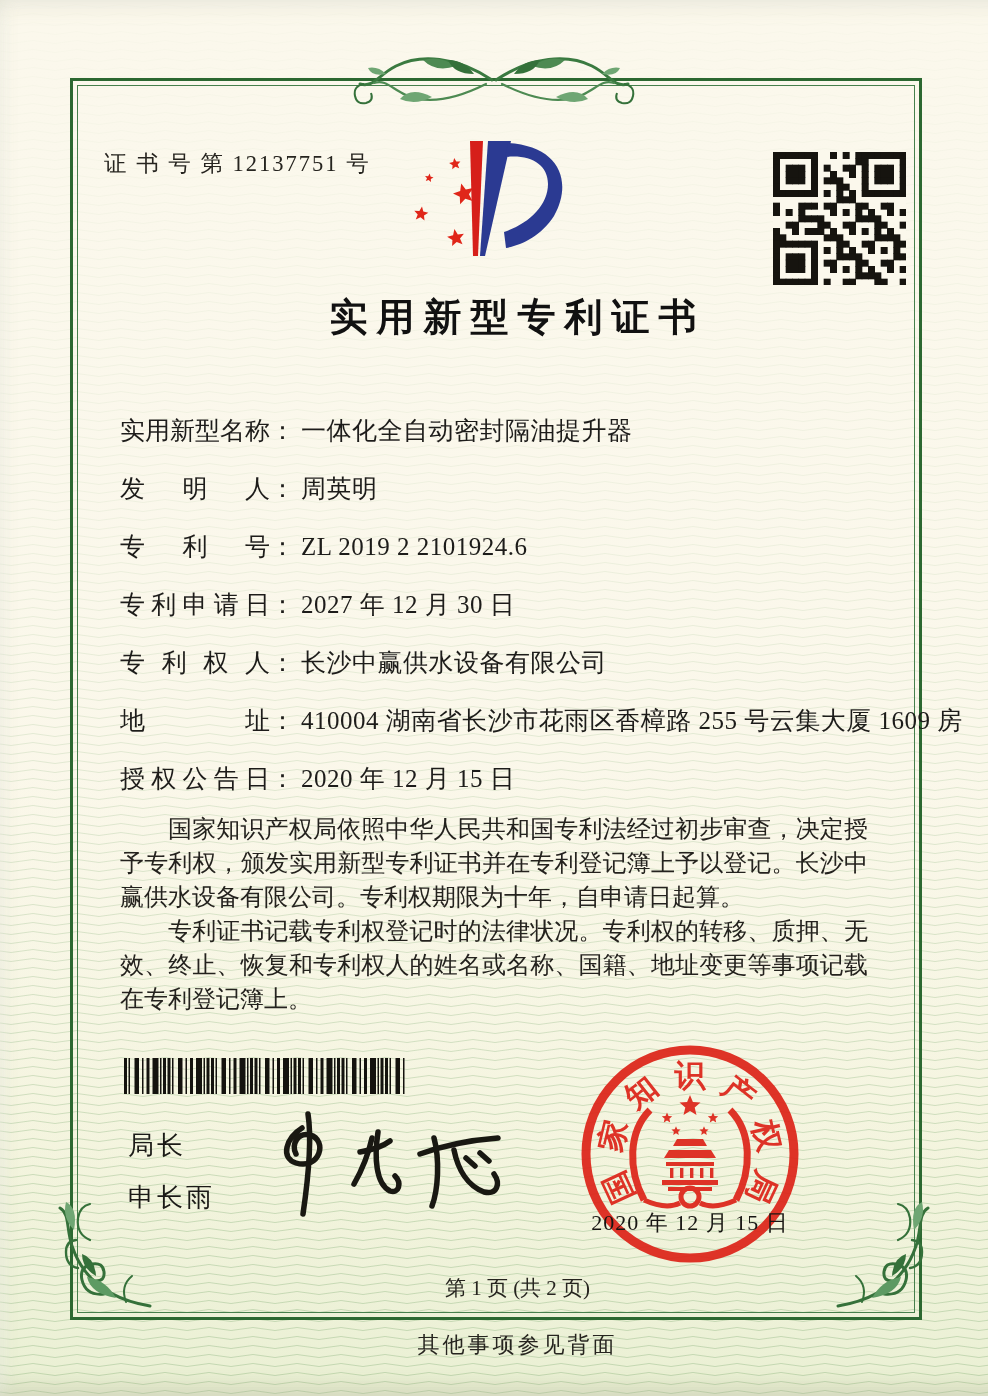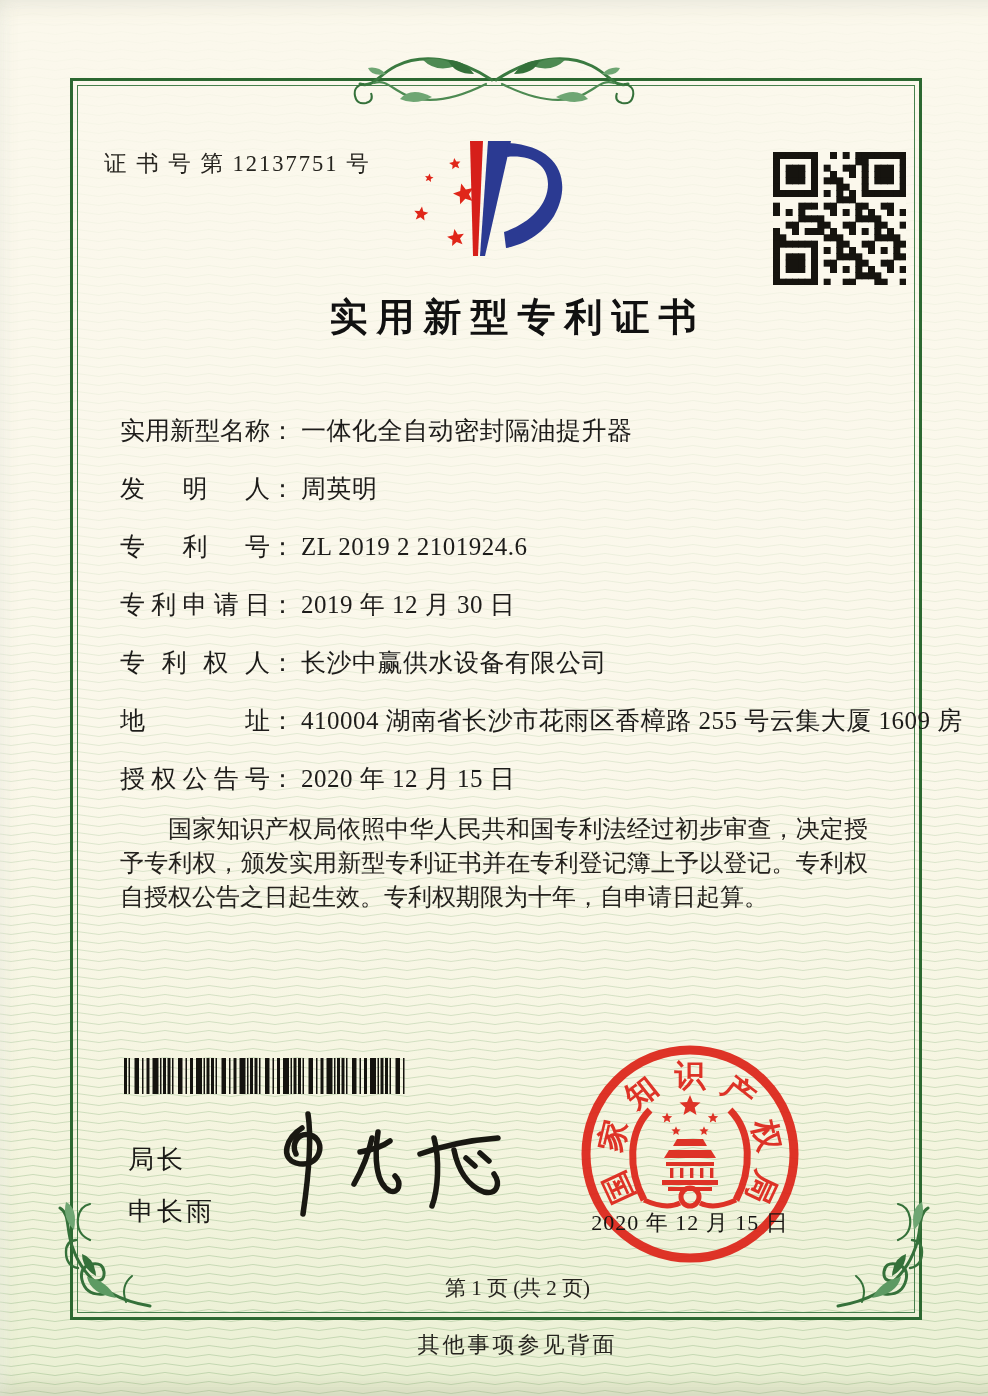--- a/index.html
+++ b/index.html
@@ -35,21 +35,21 @@
   .flabel2{display:inline-block;width:128px;text-align:justify;text-align-last:justify;vertical-align:top;}
   .fcolon{display:inline-block;margin-right:6px;}
   .fvalue{letter-spacing:.5px;}
   
   .paras{position:absolute;left:120px;top:812px;width:748px;z-index:3;
     font-size:24px;line-height:34px;text-align:justify;color:#24221e;}
   .paras p{margin:0;text-indent:2em;}
   
   .barcode{position:absolute;left:124px;top:1058px;z-index:3;}
   .director{position:absolute;left:128px;top:1128px;z-index:3;font-size:26px;letter-spacing:3px;color:#1b1a17;}
-  .director div{margin-bottom:17px;margin-top:14px;}
+  .director div{margin-bottom:17px;}
   .sign{position:absolute;left:268px;top:1108px;z-index:3;}
   .seal{position:absolute;left:570px;top:1034px;z-index:4;opacity:.92;}
   .seal-date{position:absolute;left:590px;top:1208px;width:200px;text-align:center;z-index:5;
     font-size:22px;color:#171613;letter-spacing:1px;}
   .page-info{position:absolute;left:0;top:1274px;width:100%;text-align:center;z-index:3;font-size:21px;color:#26241f;}
   .back-note{position:absolute;left:0;top:1330px;width:100%;text-align:center;z-index:3;font-size:22px;letter-spacing:3px;color:#26241f;}
 </style>
 </head>
 <body>
 
@@ -343,35 +343,36 @@
     <div class="frow">
       <span class="flabel">实用新型名称</span><span class="fcolon">：</span><span class="fvalue">一体化全自动密封隔油提升器</span>
     </div>
     <div class="frow">
       <span class="flabel">发明人</span><span class="fcolon">：</span><span class="fvalue">周英明</span>
     </div>
     <div class="frow">
       <span class="flabel">专利号</span><span class="fcolon">：</span><span class="fvalue">ZL 2019 2 2101924.6</span>
     </div>
     <div class="frow">
-      <span class="flabel">专利申请日</span><span class="fcolon">：</span><span class="fvalue">2019 年 12 月 30 日</span>
+      <span class="flabel">专利申请日</span><span class="fcolon">：</span><span class="fvalue">2027 年 12 月 30 日</span>
     </div>
     <div class="frow">
       <span class="flabel">专利权人</span><span class="fcolon">：</span><span class="fvalue">长沙中赢供水设备有限公司</span>
     </div>
     <div class="frow">
       <span class="flabel">地址</span><span class="fcolon">：</span><span class="fvalue">410004 湖南省长沙市花雨区香樟路 255 号云集大厦 1609 房</span>
     </div>
     <div class="frow">
-      <span class="flabel">授权公告号</span><span class="fcolon">：</span><span class="fvalue">2020 年 12 月 15 日</span>
+      <span class="flabel">授权公告日</span><span class="fcolon">：</span><span class="fvalue">2020 年 12 月 15 日</span>
     </div>
   </div>
 
   <div class="paras">
-    <p>国家知识产权局依照中华人民共和国专利法经过初步审查，决定授予专利权，颁发实用新型专利证书并在专利登记簿上予以登记。专利权自授权公告之日起生效。专利权期限为十年，自申请日起算。</p>
+    <p>国家知识产权局依照中华人民共和国专利法经过初步审查，决定授予专利权，颁发实用新型专利证书并在专利登记簿上予以登记。长沙中赢供水设备有限公司。专利权期限为十年，自申请日起算。</p>
+    <p>专利证书记载专利权登记时的法律状况。专利权的转移、质押、无效、终止、恢复和专利权人的姓名或名称、国籍、地址变更等事项记载在专利登记簿上。</p>
   </div>
 
   <svg class="barcode" width="284" height="36" viewBox="0 0 284 36">
     <g id="bars" fill="#14120e">
         <rect x="0.0" y="0" width="3.0" height="36"></rect>
         <rect x="4.5" y="0" width="1.5" height="36"></rect>
         <rect x="10.5" y="0" width="4.5" height="36"></rect>
         <rect x="18.0" y="0" width="1.5" height="36"></rect>
         <rect x="22.5" y="0" width="3.0" height="36"></rect>
         <rect x="28.5" y="0" width="6.0" height="36"></rect>

